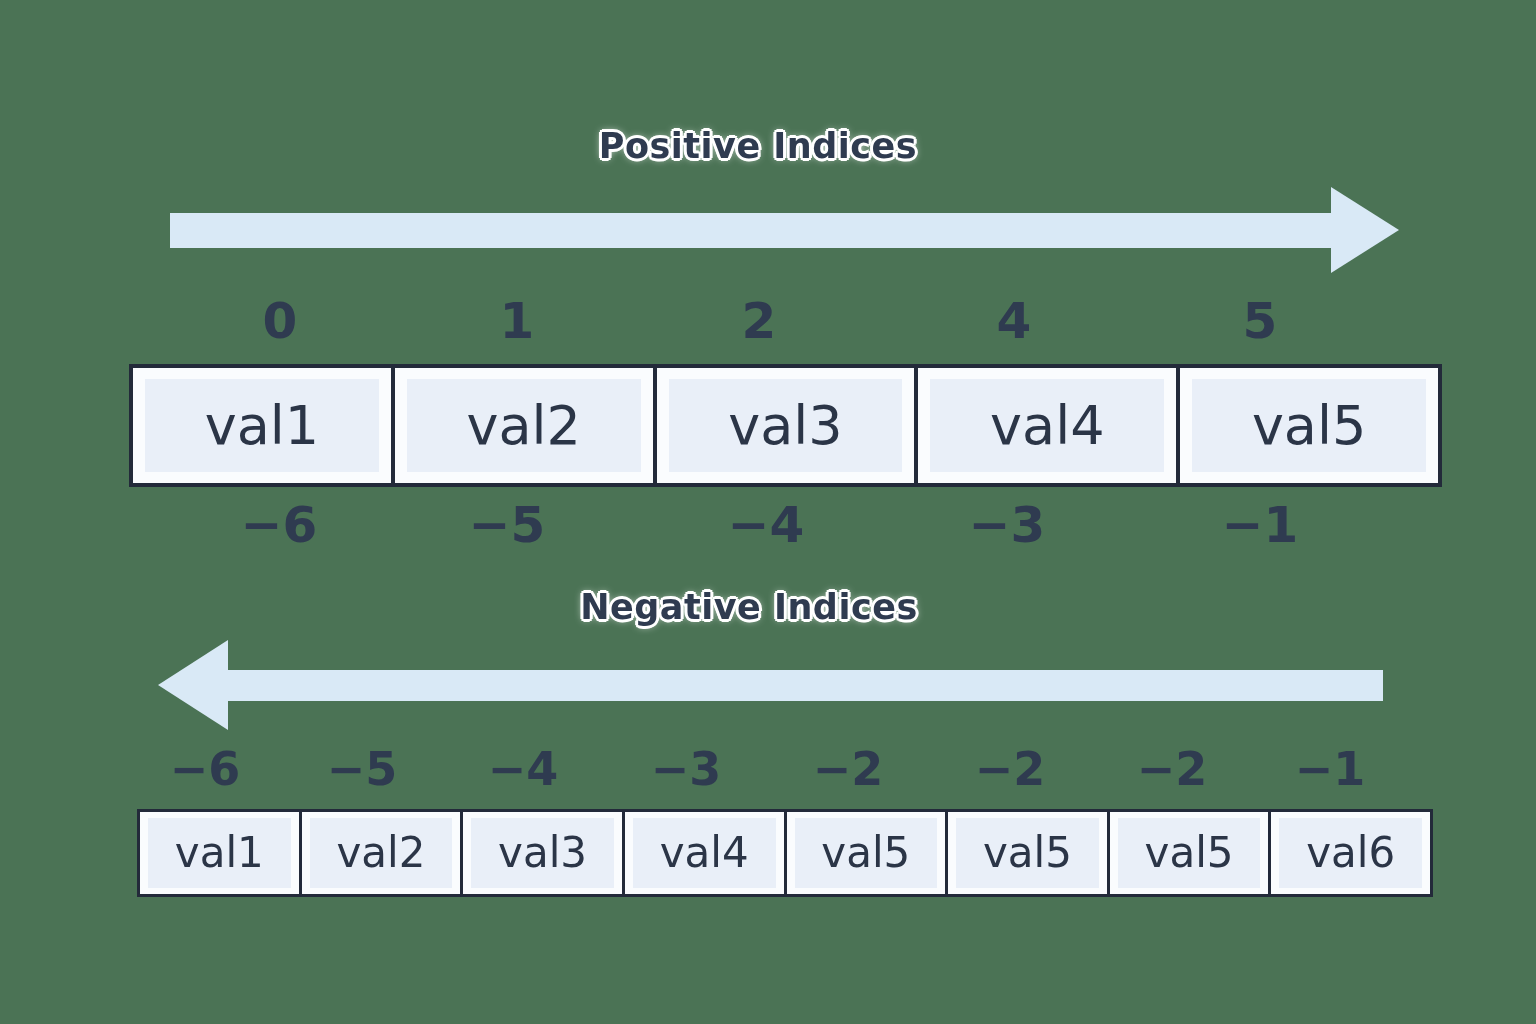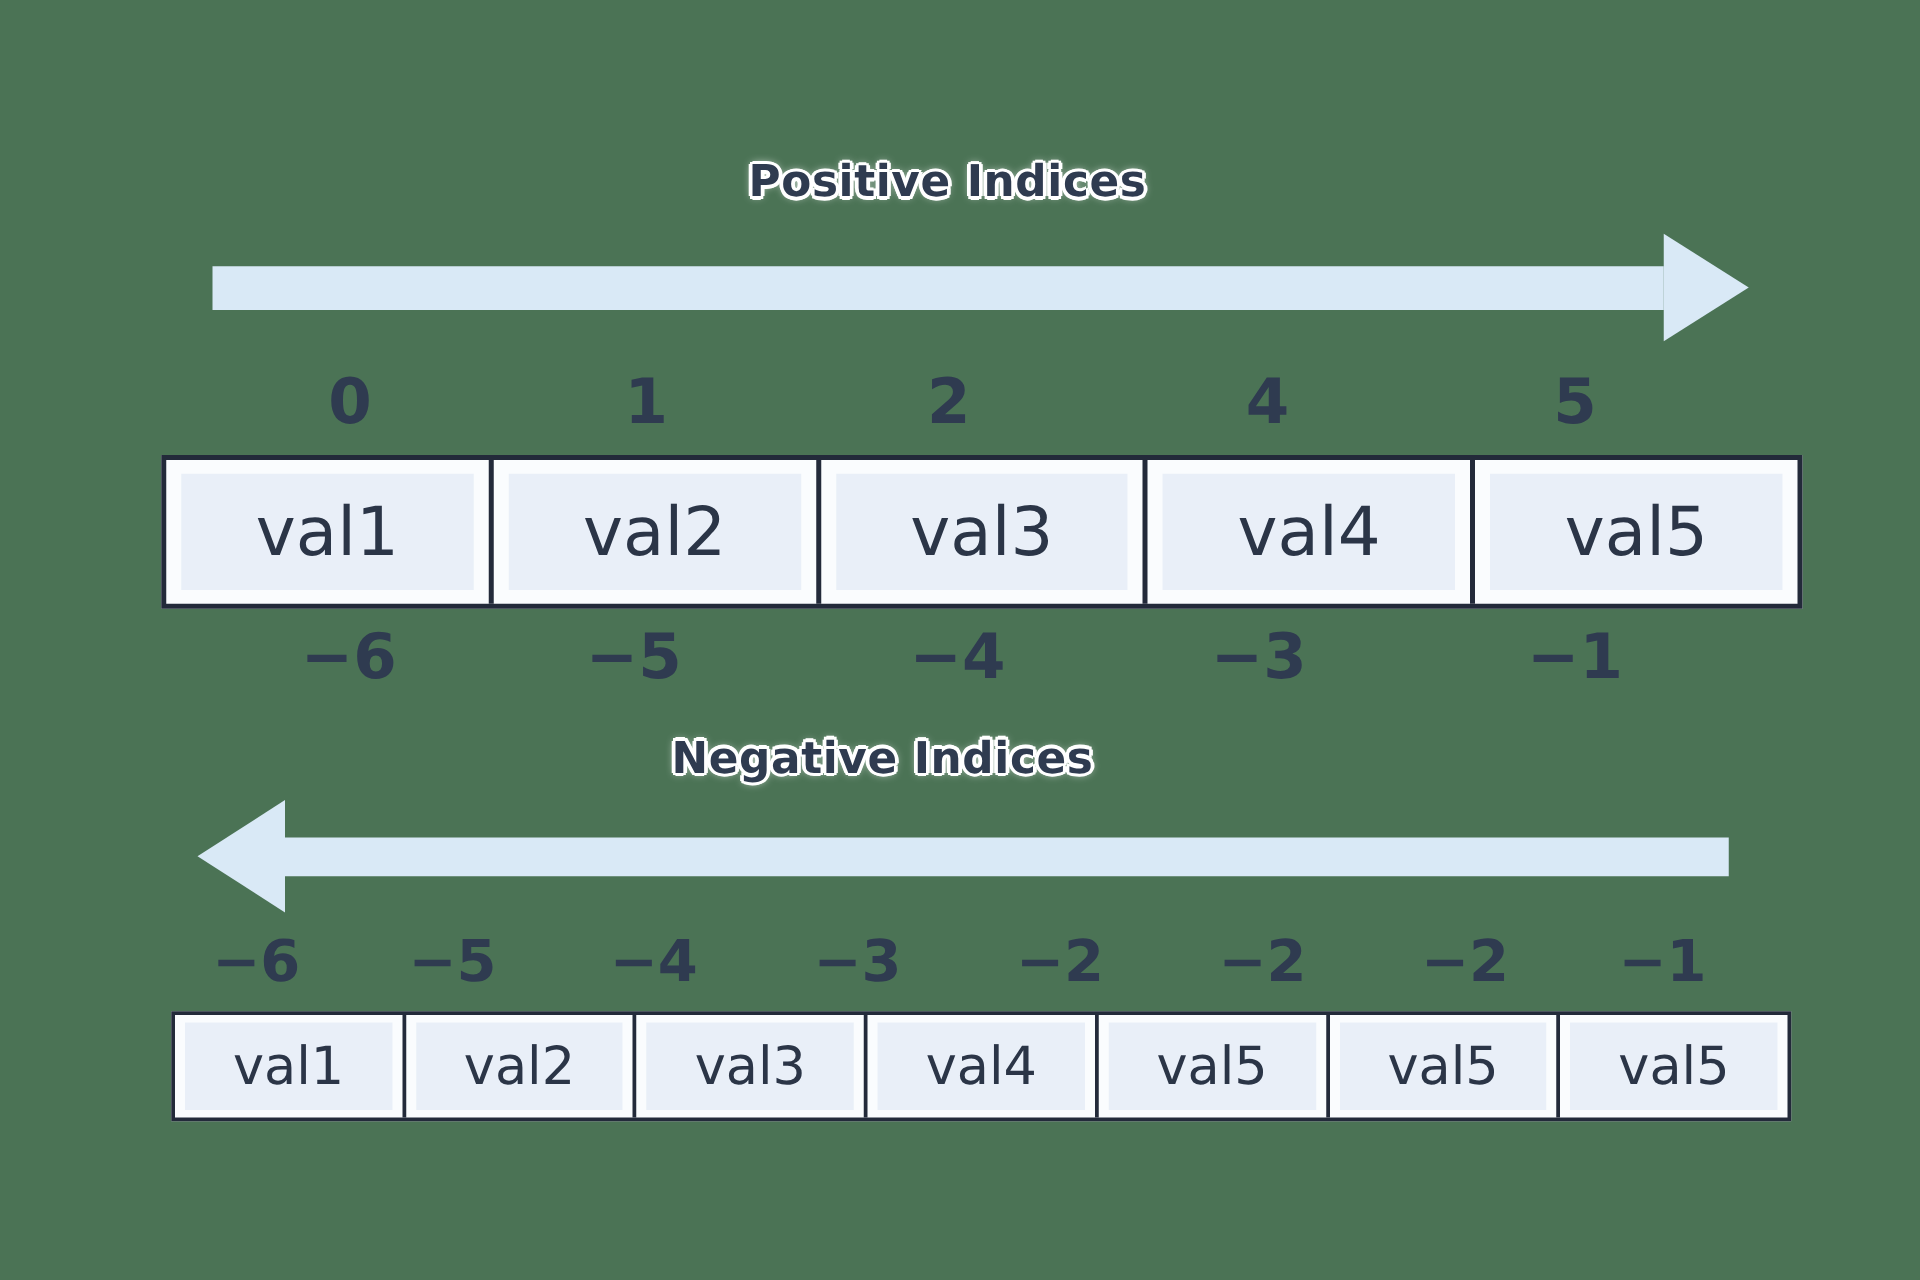--- a/index.html
+++ b/index.html
@@ -139,21 +139,21 @@
     </div>
 
     <div class="idx top-size" style="left:279px;  top:500px">−6</div>
     <div class="idx top-size" style="left:507px;  top:500px">−5</div>
     <div class="idx top-size" style="left:766px;  top:500px">−4</div>
     <div class="idx top-size" style="left:1007px; top:500px">−3</div>
     <div class="idx top-size" style="left:1260px; top:500px">−1</div>
   </div>
 
   <div>
-    <div class="section-title" style="left:706px; top:590px">Negative Indices</div>
+    <div class="section-title" style="left:749px; top:590px">Negative Indices</div>
 
     <div>
       <div class="arrow-head left" style="left:158px; top:640px"></div>
       <div class="arrow-shaft" style="left:226px; top:670px; width:1157px; height:31px"></div>
     </div>
 
     <div class="idx bottom-size" style="left:205px;  top:746px">−6</div>
     <div class="idx bottom-size" style="left:362px;  top:746px">−5</div>
     <div class="idx bottom-size" style="left:523px;  top:746px">−4</div>
     <div class="idx bottom-size" style="left:686px;  top:746px">−3</div>
@@ -177,16 +177,19 @@
       </div>
       <div class="cell">
         <div class="cell-inner">val5</div>
       </div>
       <div class="cell">
         <div class="cell-inner">val5</div>
       </div>
       <div class="cell">
         <div class="cell-inner">val5</div>
       </div>
+      <div class="cell">
+        <div class="cell-inner">val6</div>
+      </div>
     </div>
   </div>
 
 </div>
 
 </body></html>

